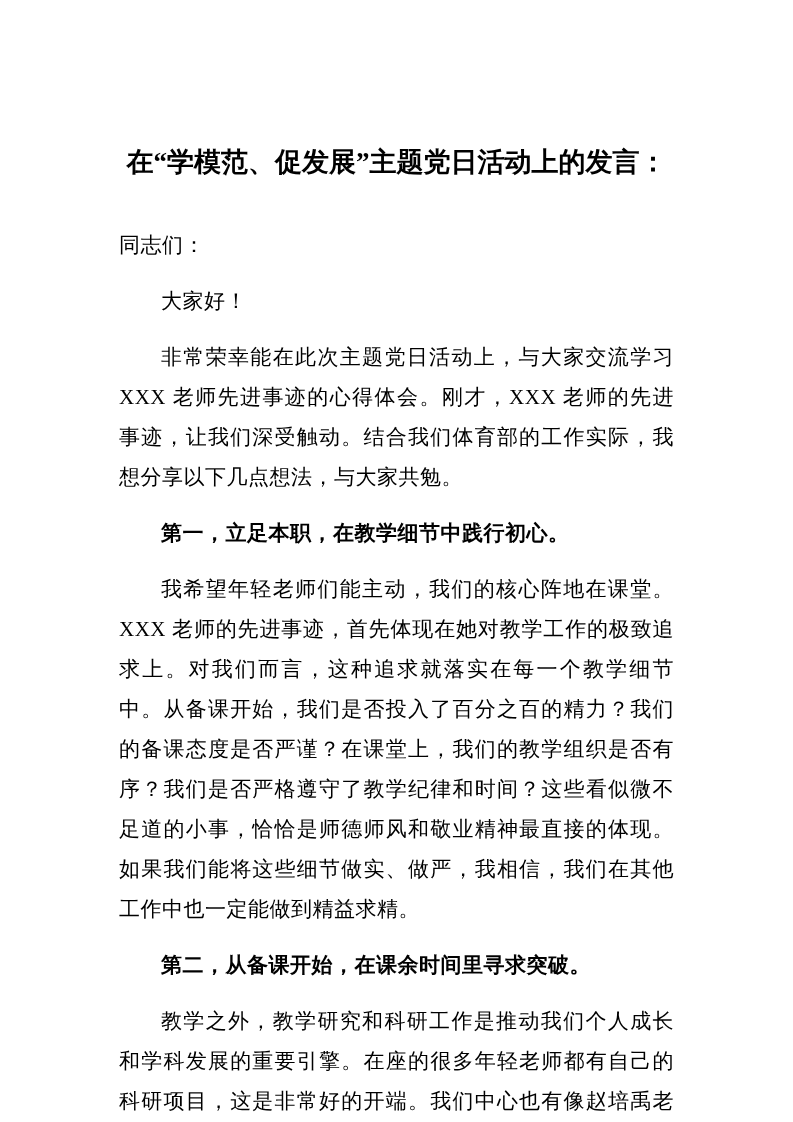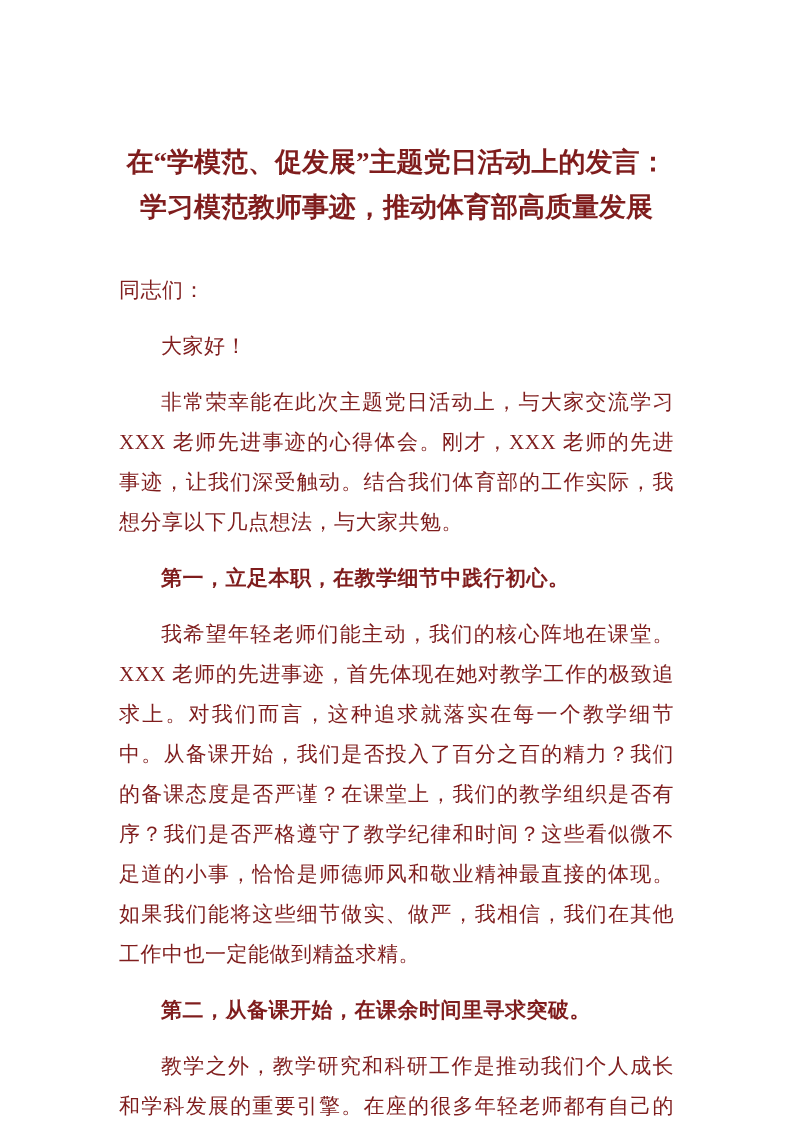--- a/index.html
+++ b/index.html
@@ -9,21 +9,21 @@
   }
   .page {
     position: relative;
     width: 793px;
     height: 1122px;
     margin: 0 auto;
     background: #ffffff;
     box-sizing: border-box;
     padding: 140px 103px 40px 103px;
     font-family: "Liberation Serif", "DejaVu Serif", serif;
-    color: #7f1d1d;
+    color: #000000;
     overflow: hidden;
   }
   .doc-title {
     font-size: 27px;
     font-weight: bold;
     text-align: center;
     line-height: 45px;
     margin: 0 0 40px 0;
   }
   .doc-title .title-line {
@@ -45,21 +45,20 @@
     text-indent: 2em;
   }
 </style>
 </head>
 <body>
 
 <div class="page">
 
   <h1 class="doc-title">
     <span class="title-line">在“学模范、促发展”主题党日活动上的发言：</span>
-    <span class="title-line">学习模范教师事迹，推动体育部高质量发展</span>
   </h1>
 
   <div class="doc-body">
     <p class="salutation">同志们：</p>
     <p class="indent">大家好！</p>
     <p class="indent">非常荣幸能在此次主题党日活动上，与大家交流学习 XXX 老师先进事迹的心得体会。刚才，XXX 老师的先进事迹，让我们深受触动。结合我们体育部的工作实际，我想分享以下几点想法，与大家共勉。</p>
     <p class="heading">第一，立足本职，在教学细节中践行初心。</p>
     <p class="indent">我希望年轻老师们能主动，我们的核心阵地在课堂。XXX 老师的先进事迹，首先体现在她对教学工作的极致追求上。对我们而言，这种追求就落实在每一个教学细节中。从备课开始，我们是否投入了百分之百的精力？我们的备课态度是否严谨？在课堂上，我们的教学组织是否有序？我们是否严格遵守了教学纪律和时间？这些看似微不足道的小事，恰恰是师德师风和敬业精神最直接的体现。如果我们能将这些细节做实、做严，我相信，我们在其他工作中也一定能做到精益求精。</p>
     <p class="heading">第二，从备课开始，在课余时间里寻求突破。</p>
     <p class="indent">教学之外，教学研究和科研工作是推动我们个人成长和学科发展的重要引擎。在座的很多年轻老师都有自己的科研项目，这是非常好的开端。我们中心也有像赵培禹老师这样在课程建设方面经验丰富的教师。我希望年轻老师们能主动“跟进去”，</p>

